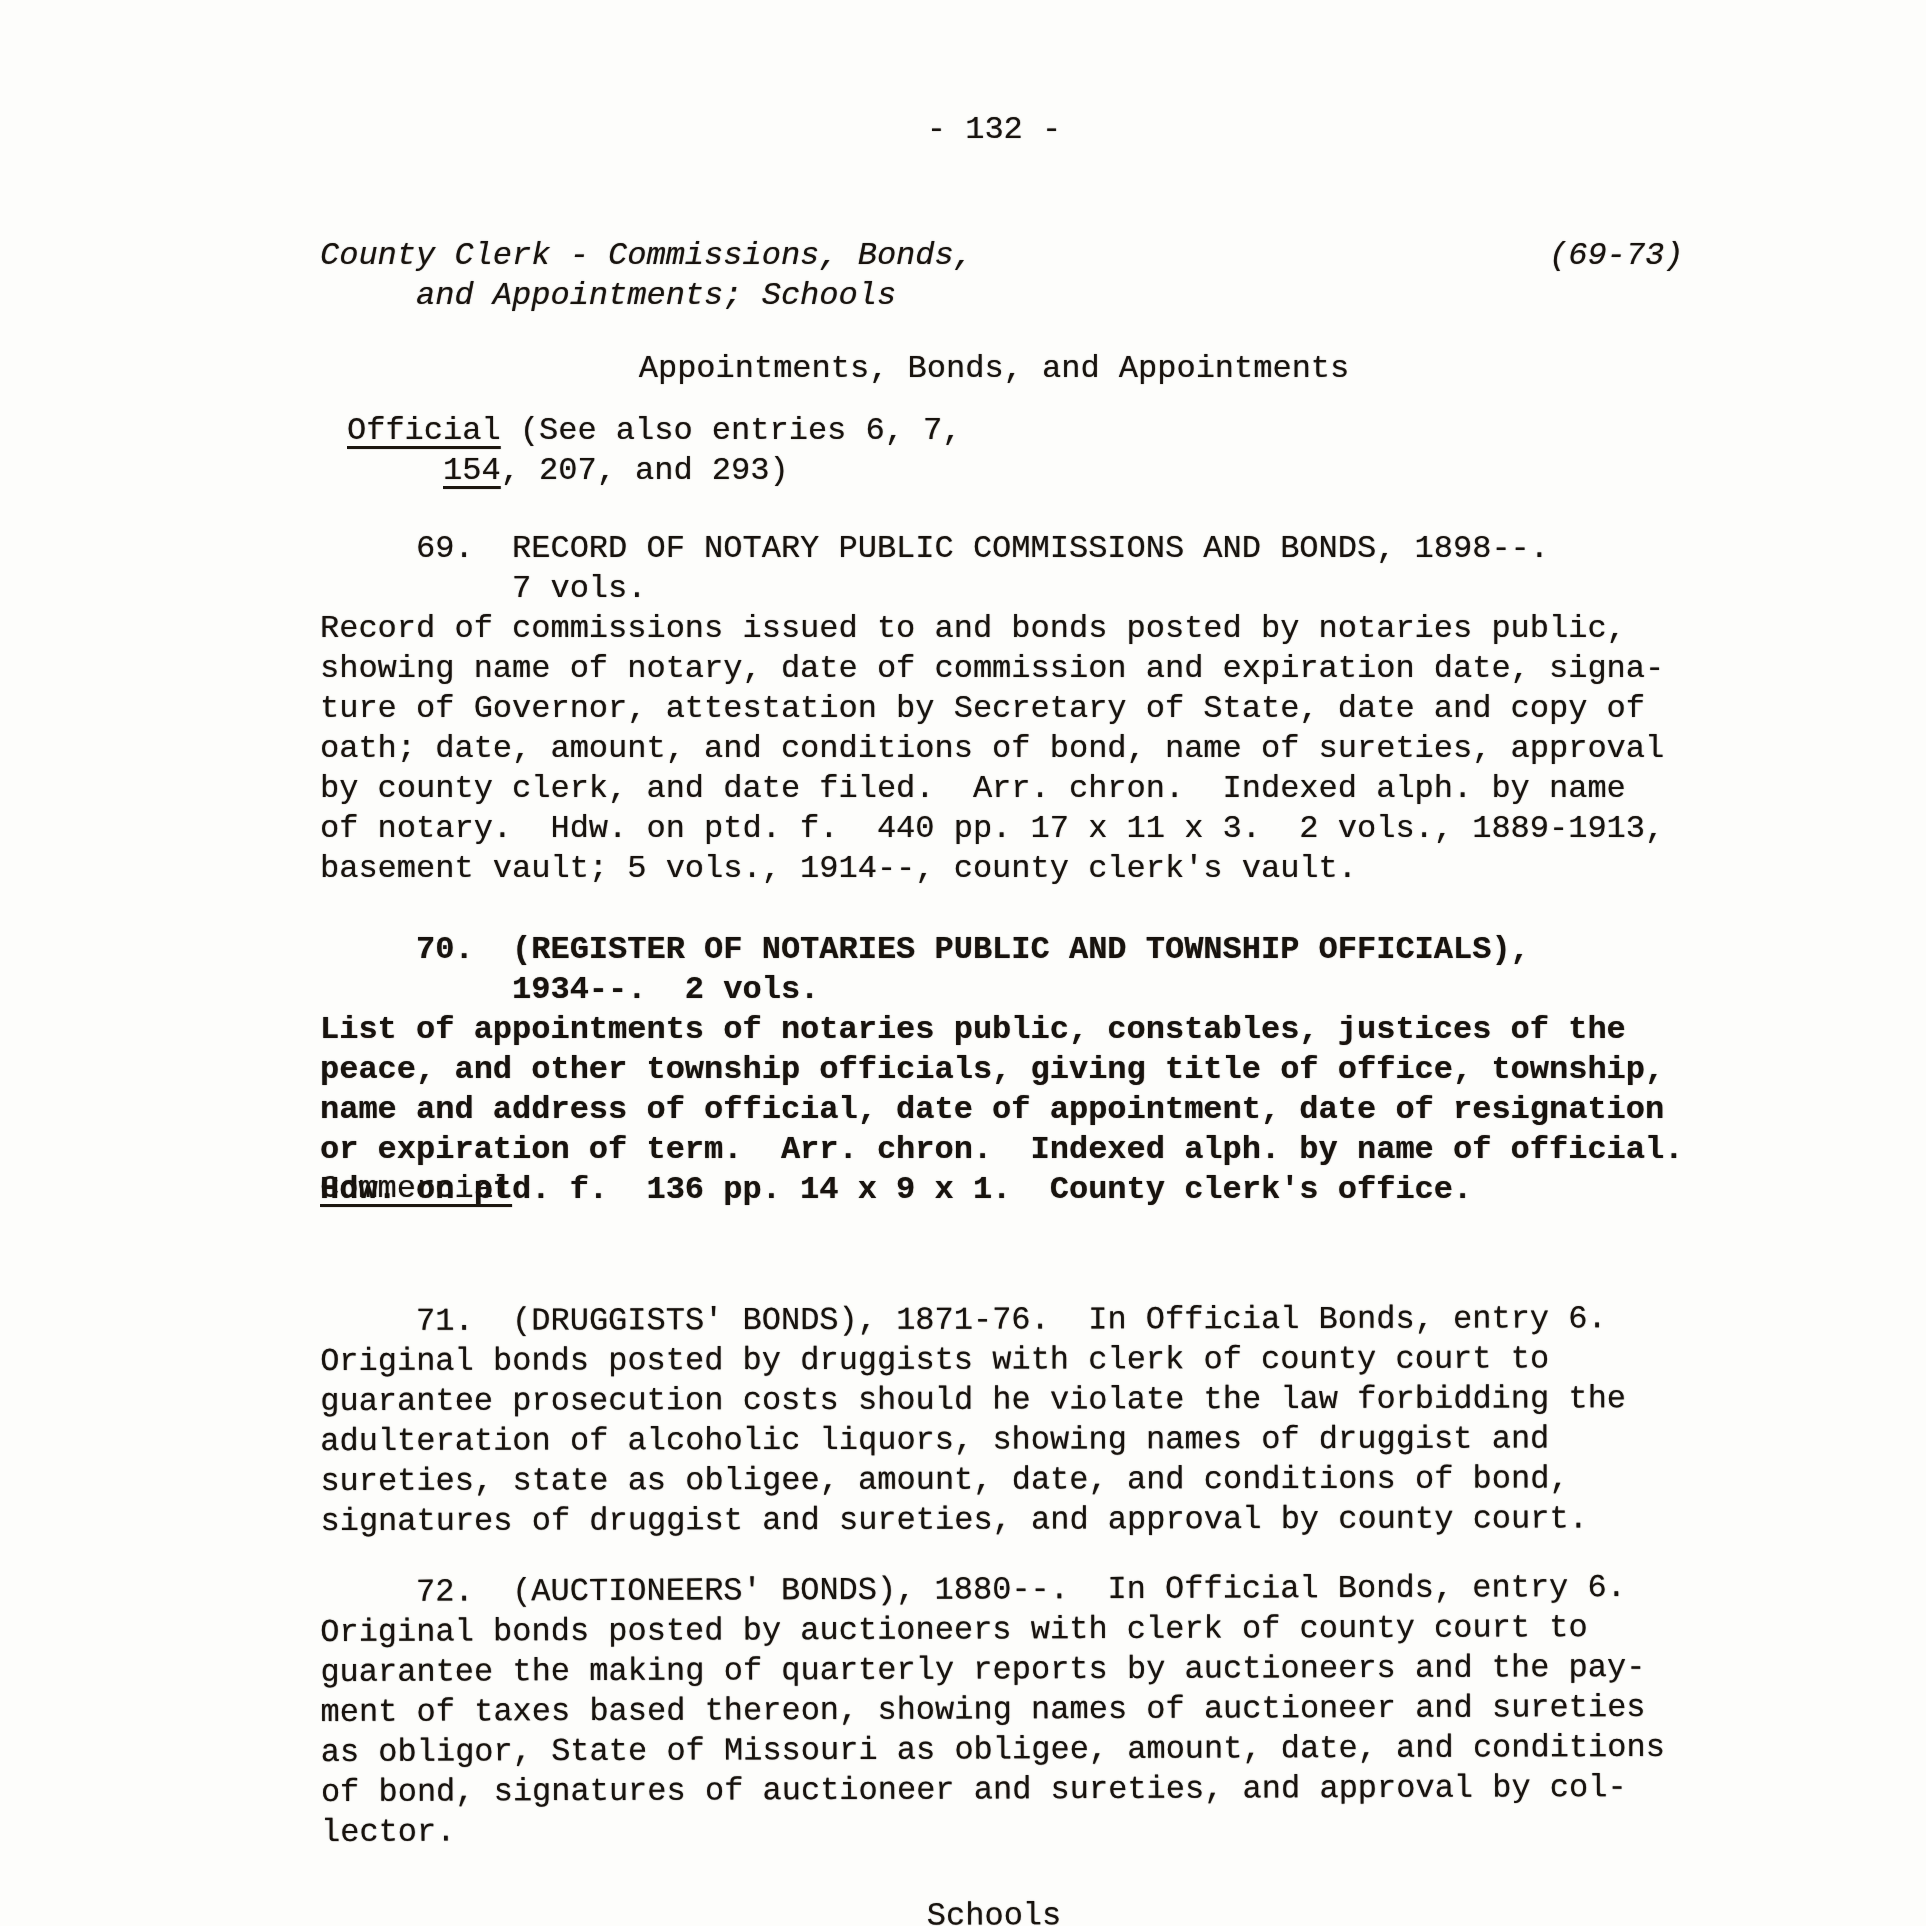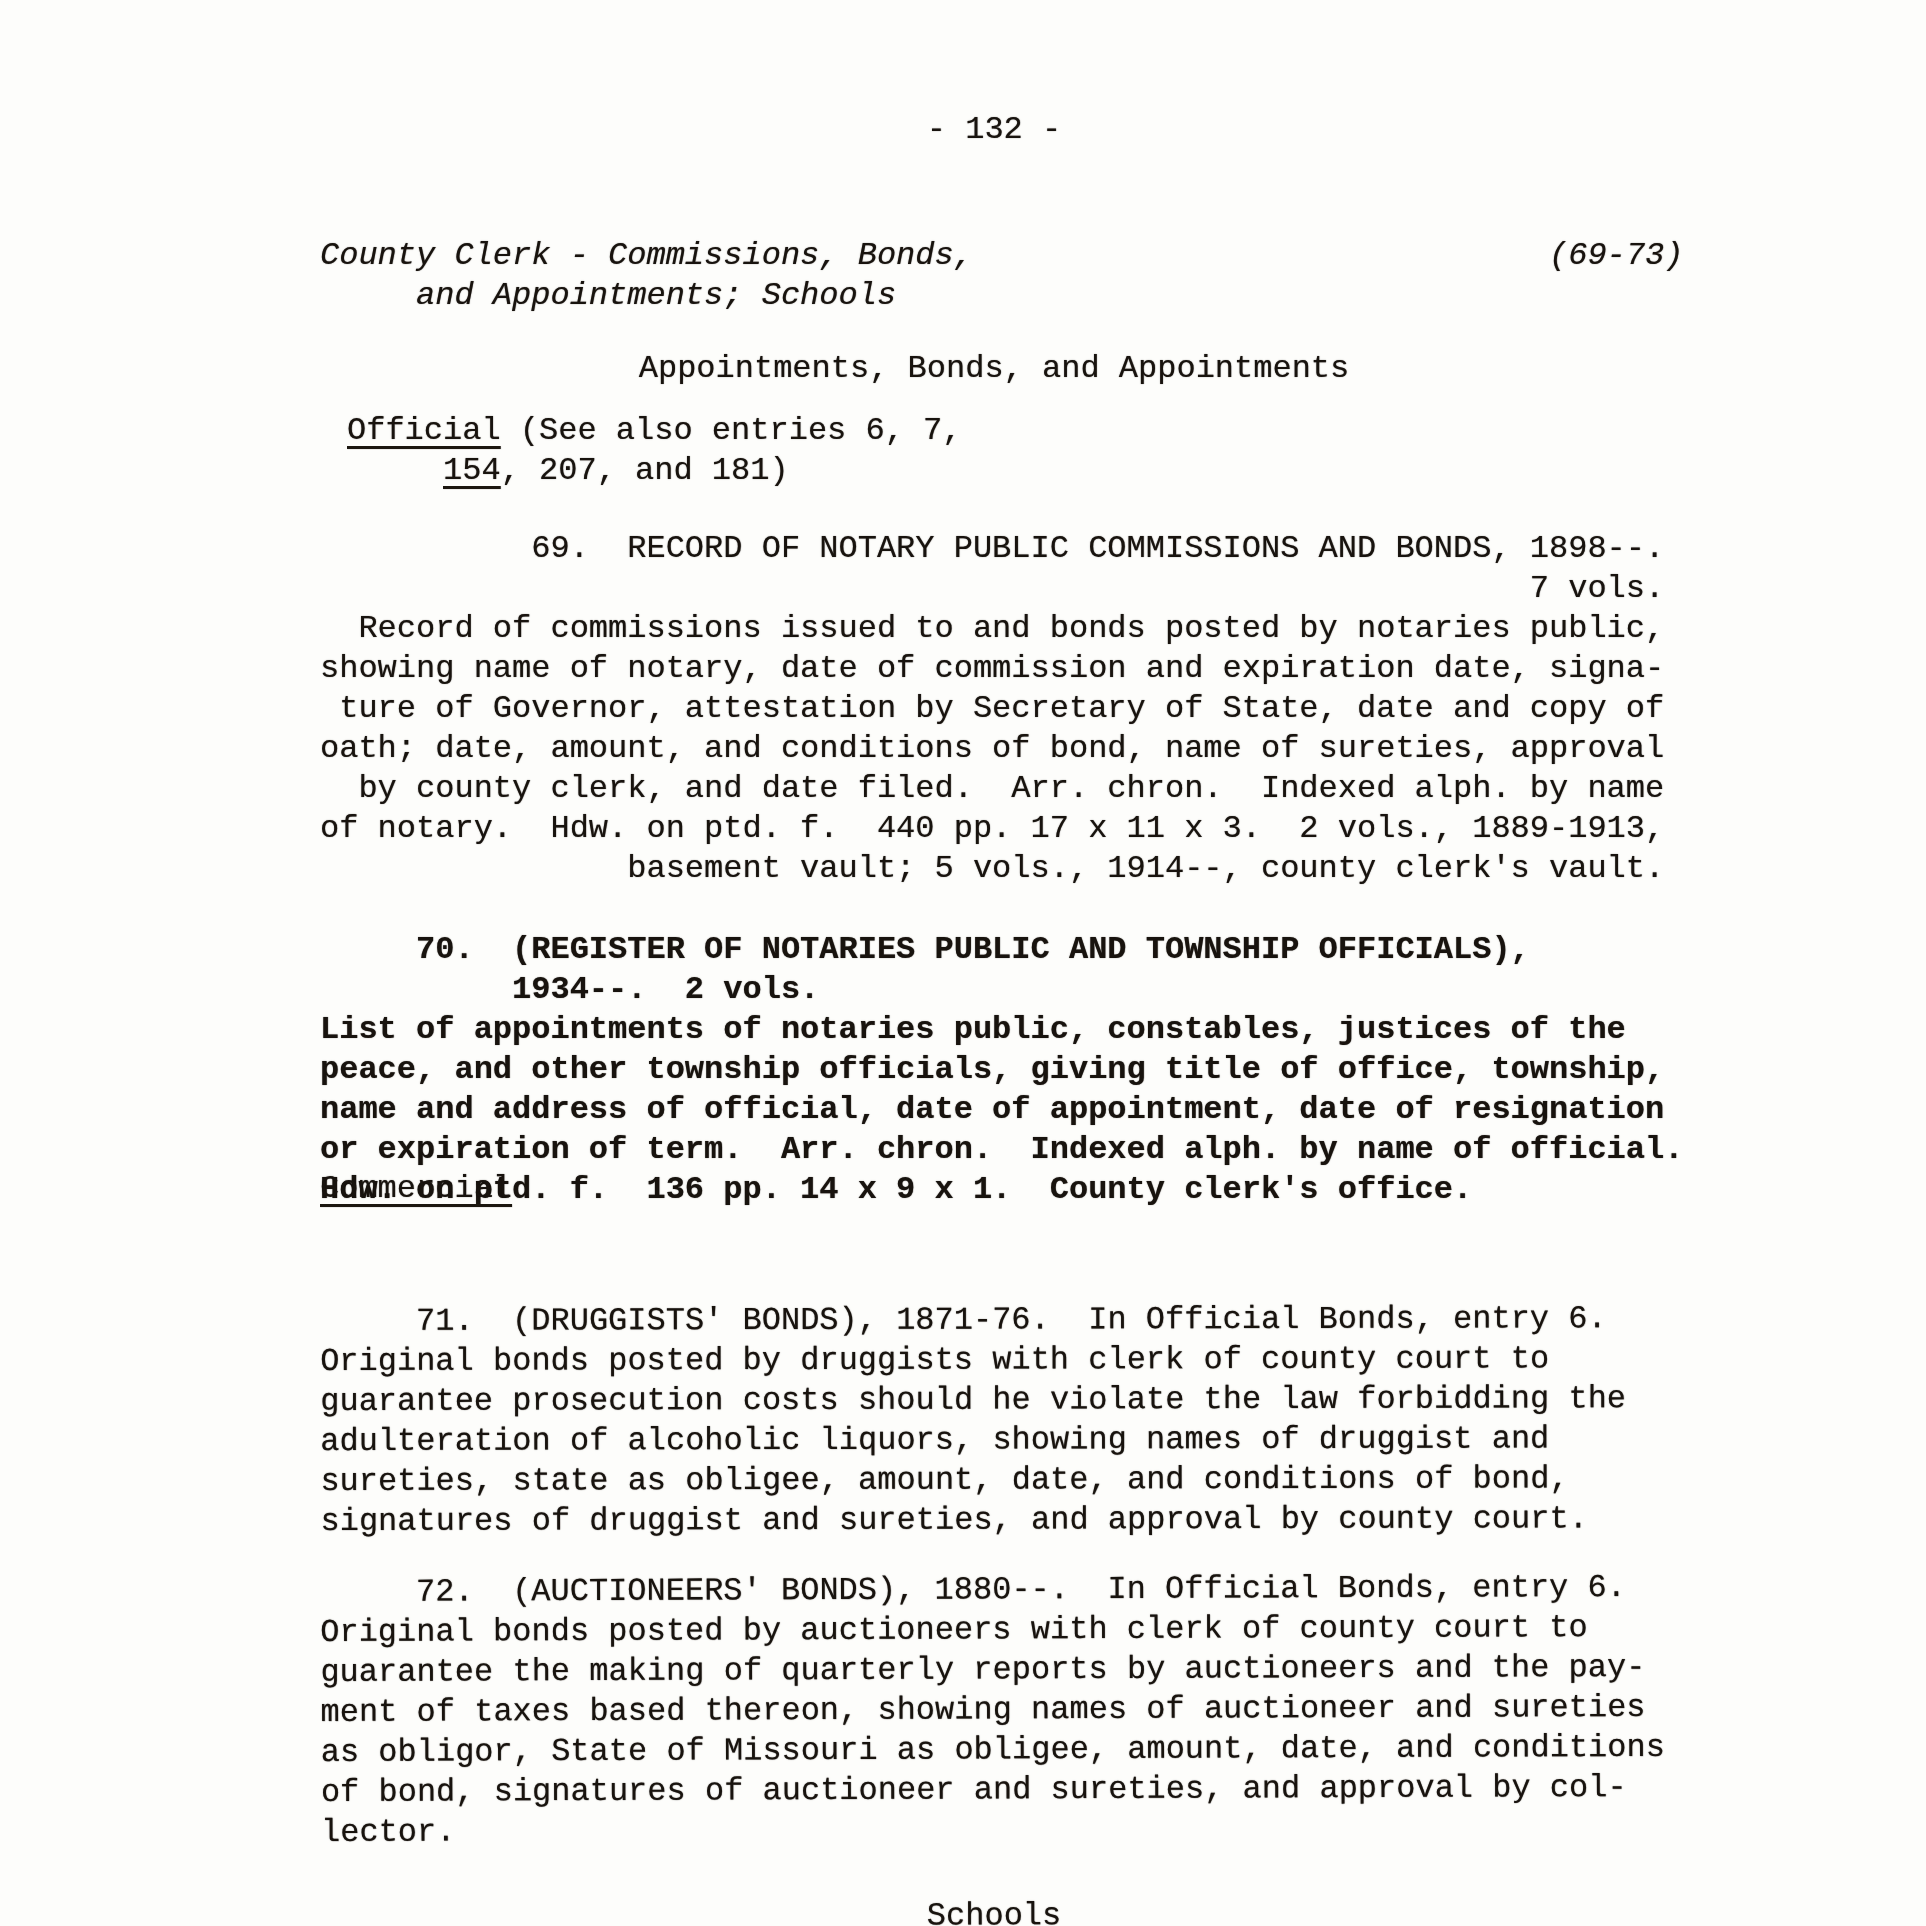--- a/index.html
+++ b/index.html
@@ -35,38 +35,38 @@
     text-decoration: underline;
     text-decoration-thickness: 3.1px;
     text-underline-offset: 7px;
     text-decoration-color: #1c1710;
   }
   
   #page-number     { top: 110px; }
   #header          { top: 236px; font-style: italic; }
   #h-commissions   { top: 349px; }
   #official-ref    { top: 411px; margin-left: 27px; }
-  #entry-69        { top: 529px; text-align: right; }
+  #entry-69        { top: 529px; }
   #entry-70        { top: 930px; font-weight: bold; }
   #h-commercial    { top: 1169px; }
   #entry-71        { top: 1302px; transform: rotate(-0.12deg); }
   #entry-72        { top: 1573px; transform: rotate(-0.22deg); }
   #h-schools       { top: 1899px; transform: rotate(-0.15deg); }
 </style>
 </head>
 <body>
 
 <div class="page">
   <div class="sec center" id="page-number"><div class="line"><span>- 132 -</span></div></div>
 
   <div class="sec" id="header"><div class="line"><span>County Clerk - Commissions, Bonds,</span><span>                              </span><span>(69-73)</span></div><div class="line"><span>     and Appointments; Schools</span></div></div>
 
   <div class="sec center" id="h-commissions"><div class="line"><span>Appointments, Bonds, and Appointments</span></div></div>
 
-  <div class="sec" id="official-ref"><div class="line"><span class="u">Official</span><span> (See also entries 6, 7,</span></div><div class="line"><span>     </span><span class="u">154</span><span>, 207, and 181)</span></div></div>
+  <div class="sec" id="official-ref"><div class="line"><span class="u">Official</span><span> (See also entries 6, 7,</span></div><div class="line"><span>     </span><span class="u">154</span><span>, 207, and 293)</span></div></div>
 
   <div class="sec" id="entry-69"><div class="line"><span>     69.  RECORD OF NOTARY PUBLIC COMMISSIONS AND BONDS, 1898--.</span></div><div class="line"><span>          7 vols.</span></div><div class="line"><span>Record of commissions issued to and bonds posted by notaries public,</span></div><div class="line"><span>showing name of notary, date of commission and expiration date, signa-</span></div><div class="line"><span>ture of Governor, attestation by Secretary of State, date and copy of</span></div><div class="line"><span>oath; date, amount, and conditions of bond, name of sureties, approval</span></div><div class="line"><span>by county clerk, and date filed.  Arr. chron.  Indexed alph. by name</span></div><div class="line"><span>of notary.  Hdw. on ptd. f.  440 pp. 17 x 11 x 3.  2 vols., 1889-1913,</span></div><div class="line"><span>basement vault; 5 vols., 1914--, county clerk's vault.</span></div></div>
 
   <div class="sec" id="entry-70"><div class="line"><span>     70.  (REGISTER OF NOTARIES PUBLIC AND TOWNSHIP OFFICIALS),</span></div><div class="line"><span>          1934--.  2 vols.</span></div><div class="line"><span>List of appointments of notaries public, constables, justices of the</span></div><div class="line"><span>peace, and other township officials, giving title of office, township,</span></div><div class="line"><span>name and address of official, date of appointment, date of resignation</span></div><div class="line"><span>or expiration of term.  Arr. chron.  Indexed alph. by name of official.</span></div><div class="line"><span>Hdw. on ptd. f.  136 pp. 14 x 9 x 1.  County clerk's office.</span></div></div>
 
   <div class="sec" id="h-commercial"><div class="line"><span class="u">Commercial</span></div></div>
 
   <div class="sec" id="entry-71"><div class="line"><span>     71.  (DRUGGISTS' BONDS), 1871-76.  In Official Bonds, entry 6.</span></div><div class="line"><span>Original bonds posted by druggists with clerk of county court to</span></div><div class="line"><span>guarantee prosecution costs should he violate the law forbidding the</span></div><div class="line"><span>adulteration of alcoholic liquors, showing names of druggist and</span></div><div class="line"><span>sureties, state as obligee, amount, date, and conditions of bond,</span></div><div class="line"><span>signatures of druggist and sureties, and approval by county court.</span></div></div>
 
   <div class="sec" id="entry-72"><div class="line"><span>     72.  (AUCTIONEERS' BONDS), 1880--.  In Official Bonds, entry 6.</span></div><div class="line"><span>Original bonds posted by auctioneers with clerk of county court to</span></div><div class="line"><span>guarantee the making of quarterly reports by auctioneers and the pay-</span></div><div class="line"><span>ment of taxes based thereon, showing names of auctioneer and sureties</span></div><div class="line"><span>as obligor, State of Missouri as obligee, amount, date, and conditions</span></div><div class="line"><span>of bond, signatures of auctioneer and sureties, and approval by col-</span></div><div class="line"><span>lector.</span></div></div>

